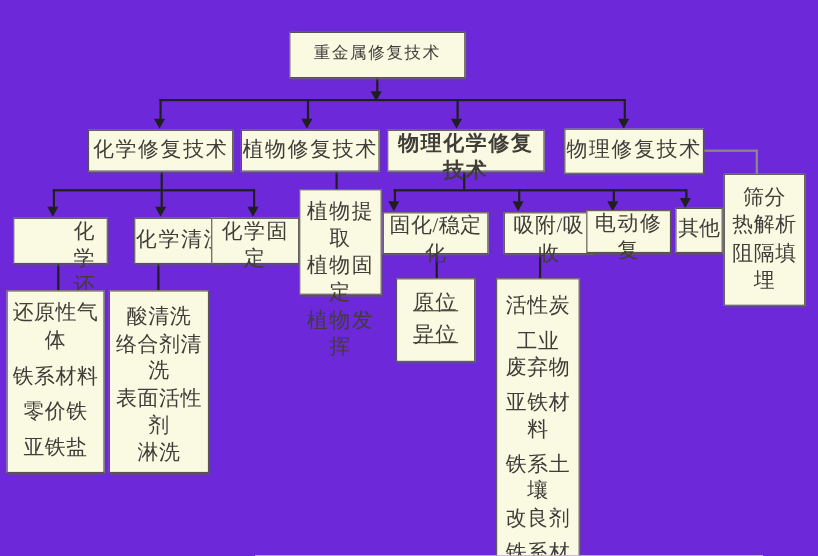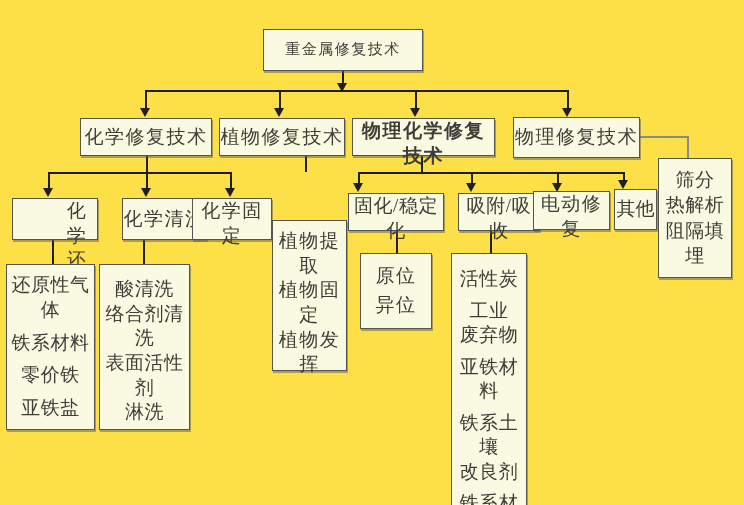--- a/index.html
+++ b/index.html
@@ -1,17 +1,17 @@
 <!DOCTYPE html>
 <html><head>
 <meta charset="utf-8">
 <style>
   html,body{margin:0;padding:0;background:#ffffff;}
   .canvas{
-    position:relative;width:744px;height:505px;background:#fde047;overflow:hidden;
+    position:relative;width:744px;height:505px;background:#6d28d9;overflow:hidden;
     font-family:"Liberation Serif","DejaVu Serif",serif;color:#403d38;
   }
   .node{
     position:absolute;box-sizing:border-box;
     background:#fafae3;border:1px solid #55554f;
     box-shadow:1px 2px 0 rgba(90,90,82,.5);
     display:flex;flex-direction:column;align-items:center;justify-content:space-around;
     text-align:center;font-size:19px;letter-spacing:1.5px;line-height:1.3;
   }
   .node .line{display:block;white-space:pre-line;}
@@ -96,21 +96,21 @@
   <div class="node" style="left:12px;top:198px;width:86px;height:42px;padding-left:44px;">
     <span class="line">化学还原</span>
   </div>
   <div class="node" style="left:103px;top:198px;width:85px;height:42px;margin-left:19px;">
     <span class="line">化学清洗</span>
   </div>
   <div class="node" style="left:192px;top:198px;width:80px;height:42px;">
     <span class="line">化学固定</span>
   </div>
 
-  <div class="node" style="left:272px;top:172px;width:75px;height:151px;padding:8px 0;margin-top:48px;">
+  <div class="node" style="left:272px;top:172px;width:75px;height:96px;padding:8px 0;">
     <span class="line">植物提取</span>
     <span class="line">植物固定</span>
     <span class="line">植物发挥</span>
   </div>
 
   <div class="node" style="left:348px;top:193px;width:96px;height:38px;letter-spacing:0.5px;">
     <span class="line">固化/稳定化</span>
   </div>
   <div class="node" style="left:448px;top:193px;width:82px;height:38px;letter-spacing:0.5px;margin-left:10px;">
     <span class="line">吸附/吸收</span>
@@ -135,21 +135,21 @@
     <span class="line">亚铁盐</span>
   </div>
 
   <div class="node" style="left:99px;top:264px;width:91px;height:166px;padding:12px 0;letter-spacing:0.5px;">
     <span class="line">酸清洗</span>
     <span class="line">络合剂清洗</span>
     <span class="line">表面活性剂
 淋洗</span>
   </div>
 
-  <div class="node" style="left:360px;top:253px;width:72px;height:76px;padding:8px 0;">
+  <div class="node" style="left:360px;top:253px;width:72px;height:76px;padding:8px 0;text-decoration:underline;">
     <span class="line">原位</span>
     <span class="line">异位</span>
   </div>
 
   <div class="node" style="left:451px;top:253px;width:76px;height:302px;padding:10px 0;letter-spacing:0.5px;text-align:center;">
     <span class="line">活性炭</span>
     <span class="line">工业
 废弃物</span>
     <span class="line">亚铁材料</span>
     <span class="line">铁系土壤

